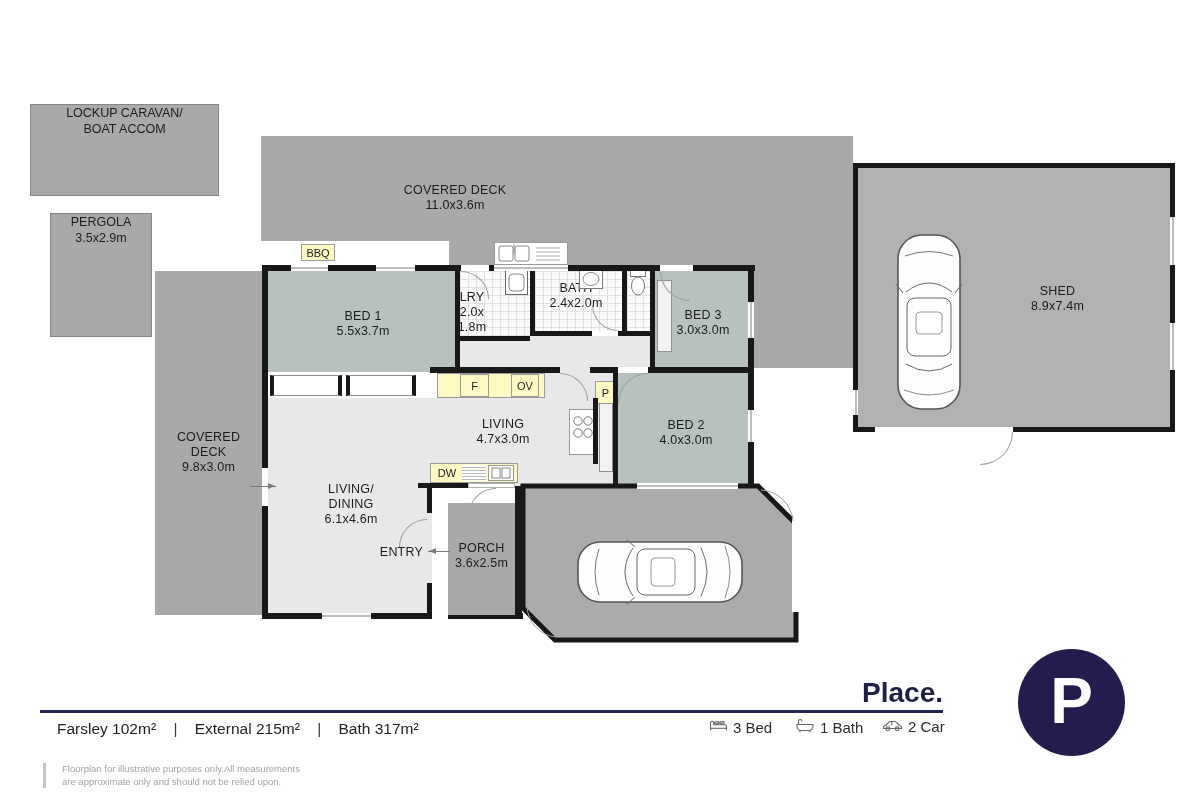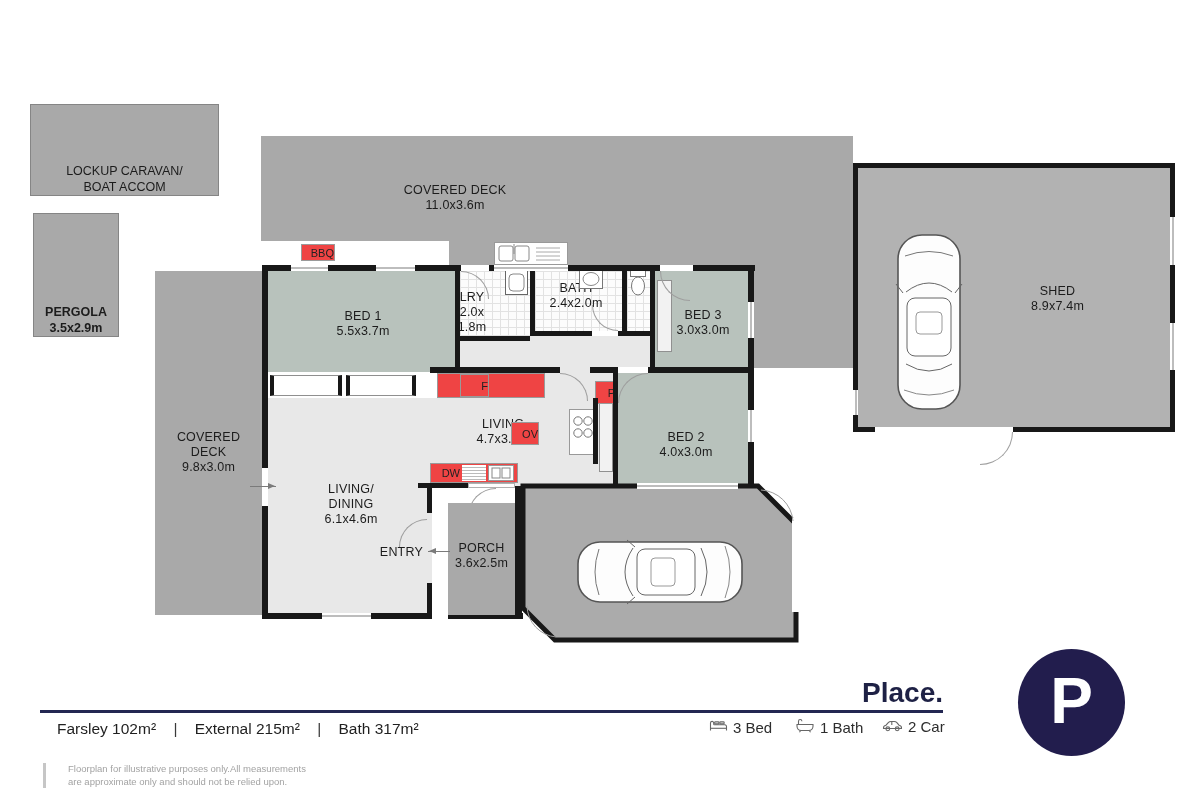--- a/index.html
+++ b/index.html
@@ -11,56 +11,56 @@
   .sage{position:absolute;background:#b8c2bc;}
   .floor{position:absolute;background:#e8e8e8;}
   .tile{position:absolute;background-color:#fcfcfc;
         background-image:linear-gradient(#e2e2e2 1px,transparent 1px),linear-gradient(90deg,#e2e2e2 1px,transparent 1px);
         background-size:8px 8px;}
   .wall{position:absolute;background:#181818;}
   .gap{position:absolute;background:#ffffff;}
   .winH{position:absolute;background:linear-gradient(to bottom,#fff 2px,#bdbdbd 2px,#bdbdbd 4px,#fff 4px);}
   .winV{position:absolute;background:linear-gradient(to right,#fff 2px,#bdbdbd 2px,#bdbdbd 4px,#fff 4px);}
   .lbl{position:absolute;text-align:center;font-size:12.5px;line-height:15px;color:#1c1c1c;letter-spacing:.2px;}
-  .cbox{position:absolute;display:flex;flex-direction:column;justify-content:flex-end;text-align:center;
+  .cbox{position:absolute;display:flex;flex-direction:column;justify-content:flex-start;text-align:center;
         font-size:12.5px;line-height:16px;color:#1c1c1c;}
-  .box{position:absolute;background:#ef4444;border:1px solid #9a9a9a;box-sizing:border-box;
-       display:flex;align-items:center;justify-content:flex-end;font-size:11px;color:#222;}
+  .box{position:absolute;background:#fef9c3;border:1px solid #9a9a9a;box-sizing:border-box;
+       display:flex;align-items:center;justify-content:center;font-size:11px;color:#222;}
   .arc{position:absolute;border:1.2px solid #9e9e9e;box-sizing:border-box;background:transparent;}
   .arc.tl{border-right:none;border-bottom:none;border-top-left-radius:100%;}
   .arc.tr{border-left:none;border-bottom:none;border-top-right-radius:100%;}
   .arc.bl{border-right:none;border-top:none;border-bottom-left-radius:100%;}
   .arc.br{border-left:none;border-top:none;border-bottom-right-radius:100%;}
   .robe{position:absolute;background:#fff;border:1px solid #8f8f8f;border-left:4px solid #181818;border-right:4px solid #181818;box-sizing:border-box;}
   .harrow{position:absolute;height:0;border-top:1.2px solid #7a7a7a;}
   .harrow.aleft::before{content:"";position:absolute;left:-2px;top:-4px;width:0;height:0;
         border:3.5px solid transparent;border-right:7px solid #7a7a7a;}
   .harrow.aright::after{content:"";position:absolute;right:-2px;top:-4px;width:0;height:0;
         border:3.5px solid transparent;border-left:7px solid #7a7a7a;}
   .footer-title{position:absolute;font-size:29px;color:#242424;letter-spacing:.2px;}
   .navy{color:#1e2145;}
   .rule{position:absolute;background:#232752;}
   .stats{position:absolute;font-size:15.5px;color:#1f1f1f;}
   .stats .sep{margin:0 13px;color:#3a3a3a;}
   .feat{position:absolute;display:flex;align-items:center;gap:5px;font-size:15px;color:#2d2d2d;}
   .brand{position:absolute;font-size:28px;font-weight:600;text-align:right;}
   .plogo{position:absolute;background:#221d4d;border-radius:50%;display:flex;align-items:center;justify-content:center;}
   .plogo span{color:#fff;font-size:64px;font-weight:800;transform:translateY(-2px);}
-  .disc{position:absolute;border-left:3px solid #c6c6c6;padding-left:22px;font-size:9.5px;line-height:12.5px;color:#a3a3a3;}
+  .disc{position:absolute;border-left:3px solid #c6c6c6;padding-left:16px;font-size:9.5px;line-height:12.5px;color:#a3a3a3;}
 </style>
 </head>
 <body>
 
 <div id="canvas">
 
   <div class="grayb cbox" style="left:30px;top:104px;width:189px;height:92px;">
     <div class="nm" style="width:140px;margin:0 auto;">LOCKUP CARAVAN/ BOAT ACCOM</div>
   </div>
 
-  <div class="grayb cbox" style="left:33px;top:213px;width:86px;height:124px;font-weight:bold;">
+  <div class="grayb cbox" style="left:50px;top:213px;width:102px;height:124px;">
     <div>PERGOLA</div>
     <div>3.5x2.9m</div>
   </div>
 
   <div class="gray" style="left:261px;top:136px;width:387px;height:105px;"></div>
   <div class="gray" style="left:449px;top:241px;width:199px;height:24px;"></div>
   <div class="lbl" style="left:350px;top:183px;width:210px;">
     <div>COVERED DECK</div>
     <div>11.0x3.6m</div>
   </div>
@@ -162,21 +162,21 @@
   </div>
 
   <div class="sage" style="left:655px;top:271px;width:99px;height:96px;"></div>
   <div class="lbl" style="left:653px;top:308px;width:100px;">
     <div>BED 3</div>
     <div>3.0x3.0m</div>
   </div>
   <div class="abs" style="left:657px;top:280px;width:15px;height:72px;background:#f2f2f2;border:1px solid #909090;box-sizing:border-box;"></div>
 
   <div class="sage" style="left:618px;top:373px;width:136px;height:113px;"></div>
-  <div class="lbl" style="left:618px;top:430px;width:136px;">
+  <div class="lbl" style="left:618px;top:418px;width:136px;">
     <div>BED 2</div>
     <div>4.0x3.0m</div>
   </div>
   <div class="abs" style="left:599px;top:400px;width:14px;height:72px;background:#f2f2f2;border:1px solid #909090;box-sizing:border-box;"></div>
 
   <div class="lbl" style="left:447px;top:417px;width:112px;">
     <div>LIVING</div>
     <div>4.7x3.0m</div>
   </div>
 
@@ -186,21 +186,21 @@
   </div>
 
   <div class="gap" style="left:268px;top:372px;width:187px;height:26px;"></div>
   <div class="robe" style="left:270px;top:375px;width:72px;height:21px;"></div>
   <div class="robe" style="left:346px;top:375px;width:70px;height:21px;"></div>
 
   <div class="box" style="left:437px;top:373px;width:108px;height:25px;"></div>
   <div class="box" style="left:460px;top:374px;width:29px;height:23px;">
     <span>F</span>
   </div>
-  <div class="box" style="left:511px;top:374px;width:28px;height:23px;margin-top:48px;">
+  <div class="box" style="left:511px;top:374px;width:28px;height:23px;">
     <span>OV</span>
   </div>
   <div class="box" style="left:595px;top:381px;width:21px;height:23px;">
     <span>P</span>
   </div>
 
   <div class="abs" style="left:569px;top:409px;width:27px;height:46px;">
     <svg width="27" height="46">
         <rect x="0.5" y="0.5" width="26" height="45" fill="#fff" stroke="#999"></rect>
       <circle cx="9" cy="12" r="4.2" fill="none" stroke="#777"></circle>

